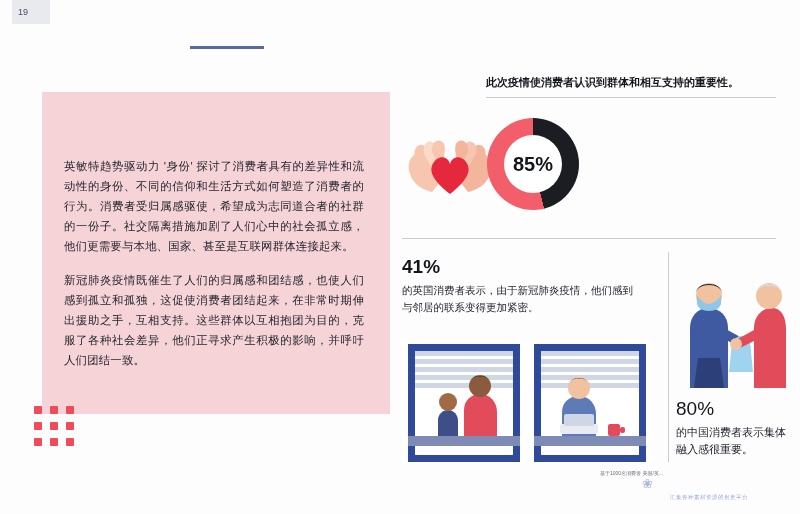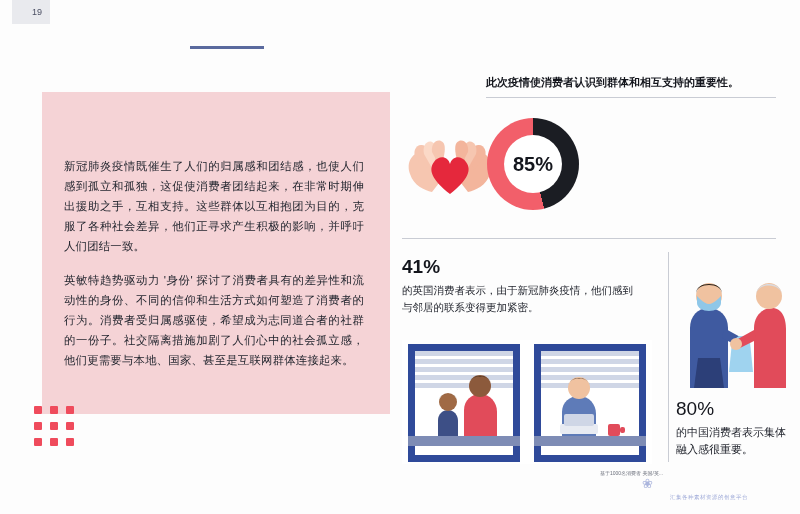--- a/index.html
+++ b/index.html
@@ -26,21 +26,21 @@
   .page-num {
     position: absolute;
     left: 12px;
     top: 0px;
     width: 38px;
     height: 24px;
     background: #e9eaee;
     color: #4a4f63;
     font-size: 9px;
     line-height: 24px;
-    padding-left: 20px;
+    padding-left: 6px;
     box-sizing: border-box;
   }
   
   .top-rule {
     position: absolute;
     left: 190px;
     top: 46px;
     width: 74px;
     height: 3px;
     background: #5a6a9e;
@@ -268,22 +268,22 @@
 <body>
 
 <div class="page">
 
   <div class="page-num">19</div>
 
   <div class="top-rule"></div>
 
   <div class="pink-panel"></div>
   <div class="pink-text">
+    <p>英敏特趋势驱动力 '身份' 探讨了消费者具有的差异性和流动性的身份、不同的信仰和生活方式如何塑造了消费者的行为。消费者受归属感驱使，希望成为志同道合者的社群的一份子。社交隔离措施加剧了人们心中的社会孤立感，他们更需要与本地、国家、甚至是互联网群体连接起来。</p>
     <p>新冠肺炎疫情既催生了人们的归属感和团结感，也使人们感到孤立和孤独，这促使消费者团结起来，在非常时期伸出援助之手，互相支持。这些群体以互相抱团为目的，克服了各种社会差异，他们正寻求产生积极的影响，并呼吁人们团结一致。</p>
-    <p>英敏特趋势驱动力 '身份' 探讨了消费者具有的差异性和流动性的身份、不同的信仰和生活方式如何塑造了消费者的行为。消费者受归属感驱使，希望成为志同道合者的社群的一份子。社交隔离措施加剧了人们心中的社会孤立感，他们更需要与本地、国家、甚至是互联网群体连接起来。</p>
   </div>
 
   <div class="dot-grid">
     <span style="left:0px;  top:0px;"></span>
     <span style="left:16px; top:0px;"></span>
     <span style="left:32px; top:0px;"></span>
     <span style="left:0px;  top:16px;"></span>
     <span style="left:16px; top:16px;"></span>
     <span style="left:32px; top:16px;"></span>
     <span style="left:0px;  top:32px;"></span>

